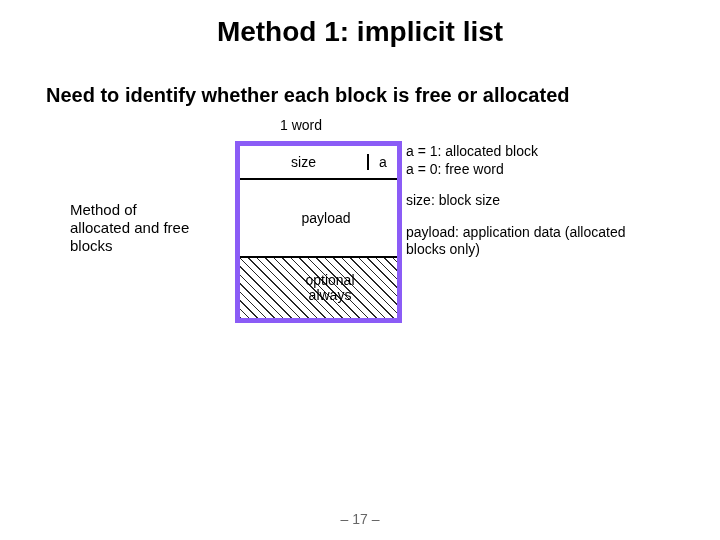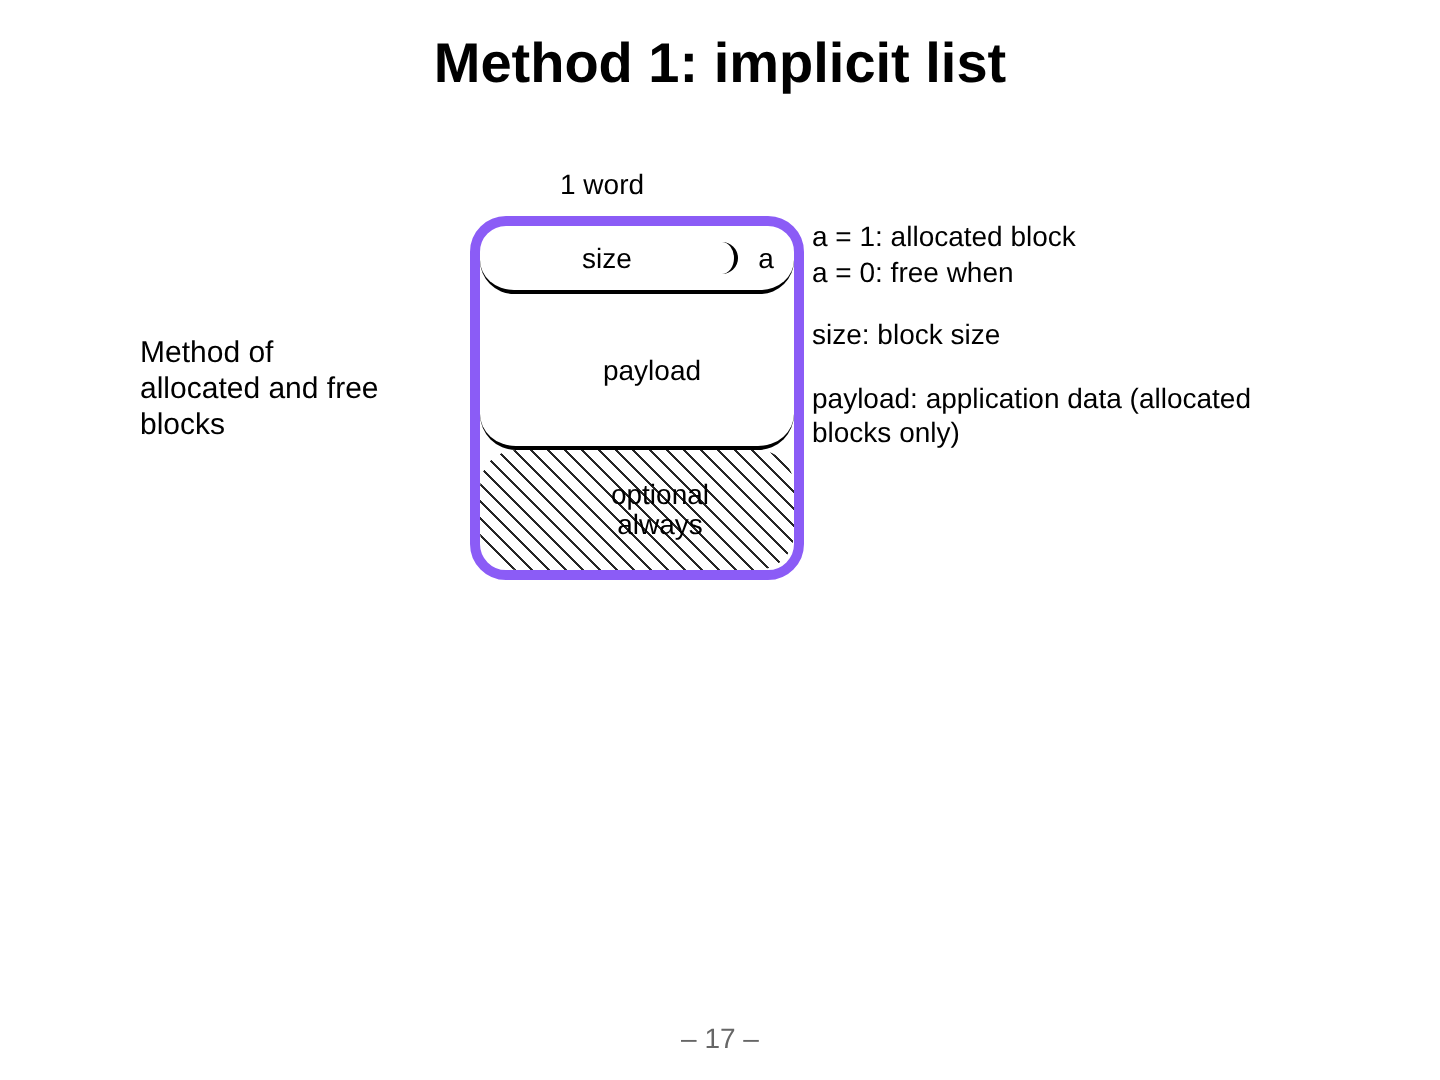--- a/index.html
+++ b/index.html
@@ -1,15 +1,15 @@
 <!DOCTYPE html>
 <html><head>
 <meta charset="utf-8">
 <style>
-  * { box-sizing: border-box; margin: 0; padding: 0; border-radius: 18px; }
+  * { box-sizing: border-box; margin: 0; padding: 0; }
   html, body { width: 720px; height: 540px; font-family: Arial, Helvetica, sans-serif; background: #fff; color: #000; }
   .slide { width: 720px; height: 540px; position: relative; padding: 16px 46px 0 46px; }
   .title { font-size: 28px; font-weight: bold; text-align: center; margin-top: 0; margin-bottom: 36px; }
   .subheading { font-size: 20px; font-weight: bold; margin: 0 0 10px 0; }
   ul.bullets { list-style: none; margin: 0 0 12px 24px; }
   ul.bullets li { font-size: 15px; font-weight: bold; margin: 2px 0; position: relative; padding-left: 16px; line-height: 1.25; }
   ul.bullets li::before { content: "•"; position: absolute; left: 0; top: 0; }
   .diagram-area { position: relative; height: 260px; }
   .word-label { position: absolute; left: 234px; top: 0; font-size: 14px; text-align: center; }
   .block { position: absolute; left: 189px; top: 24px; width: 167px; border: 5px solid #8b5cf6; background: #fff; }
@@ -25,20 +25,21 @@
   .legend { position: absolute; left: 360px; top: 26px; width: 260px; font-size: 14px; line-height: 1.25; }
   .legend p { margin: 0 0 14px 0; }
   .footer { position: absolute; bottom: 13px; left: 0; width: 720px; text-align: center; font-size: 14px; color: #666; }
 </style>
 </head>
 <body>
 
 <div class="slide">
   <h1 class="title">Method 1: implicit list</h1>
 
+  <div class="subheading">Need to identify whether each block is free or allocated</div>
 
 
   <div class="diagram-area">
     <div class="word-label">1 word</div>
 
     <div class="block">
       <div class="row header">
         <div class="size-cell">size</div>
         <div class="a-cell">a</div>
       </div>
@@ -50,21 +51,21 @@
           <span>always</span>
         </div>
       </div>
     </div>
 
     <div class="left-caption">Method of allocated and free blocks</div>
 
     <div class="legend">
       <p>
         <span>a = 1: allocated block</span><br>
-        <span>a = 0: free when</span>
+        <span>a = 0: free word</span>
       </p>
       <p>size: block size</p>
       <p>payload: application data (allocated blocks only)</p>
     </div>
   </div>
 
   <div class="footer">– 17 –</div>
 </div>
 
 </body></html>

